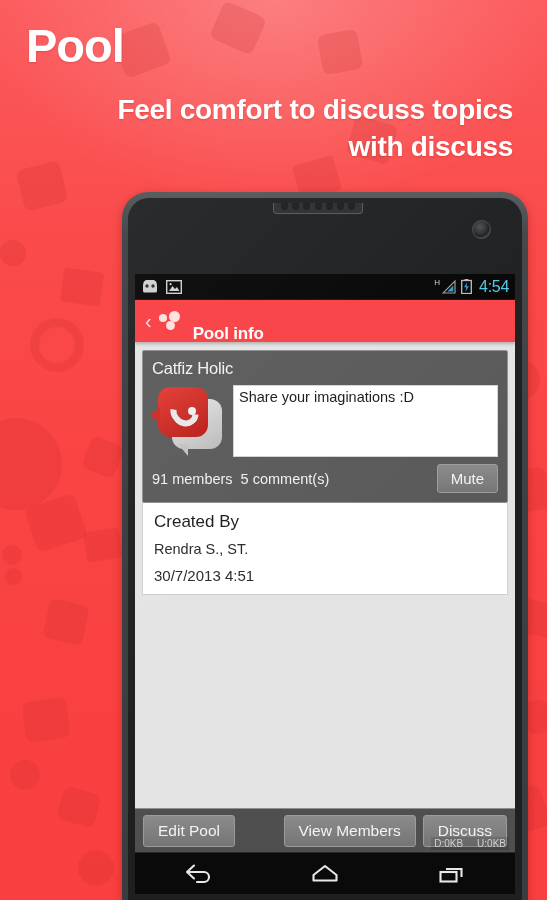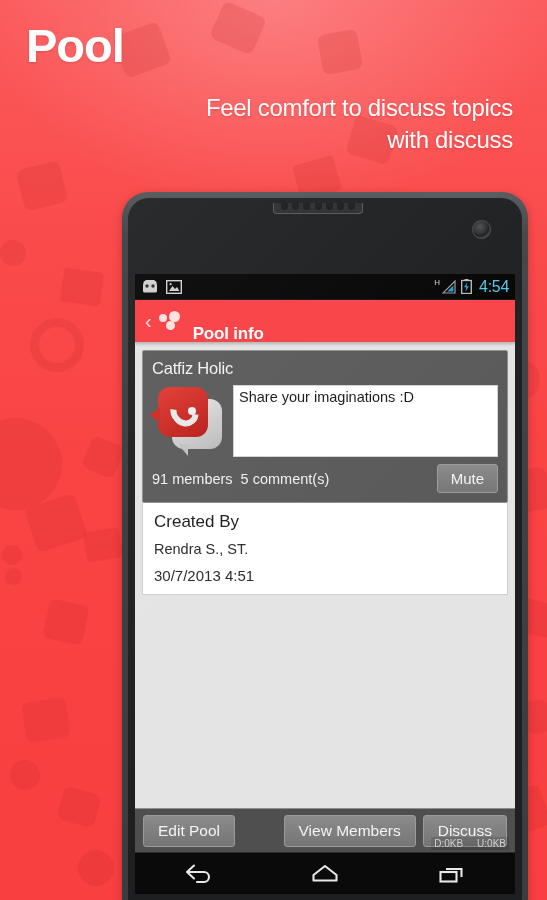--- a/index.html
+++ b/index.html
@@ -32,21 +32,21 @@
   #promo-title{
     position:absolute; left:26px; top:16px;
     font-size:47px; font-weight:bold; color:#ffffff;
     letter-spacing:-1px; line-height:1;
     text-shadow:0 1px 2px rgba(150,20,20,0.25);
     margin-top:6px;
   }
   #promo-sub{
     position:absolute; right:34px; top:92px;
     width:480px; text-align:right;
-    font-size:24px; font-weight:normal; color:#ffffff;
+    font-size:28px; font-weight:bold; color:#ffffff;
     line-height:1.32; letter-spacing:-0.3px;
     text-shadow:0 1px 2px rgba(150,20,20,0.25);
   }
 
   
   #phone{
     position:absolute; left:122px; top:192px;
     width:406px; height:720px;
     background:linear-gradient(180deg,#5b5e60 0%, #46494b 6%, #3e4143 45%, #3a3d3f 100%);
     border-radius:26px 26px 10px 10px;

